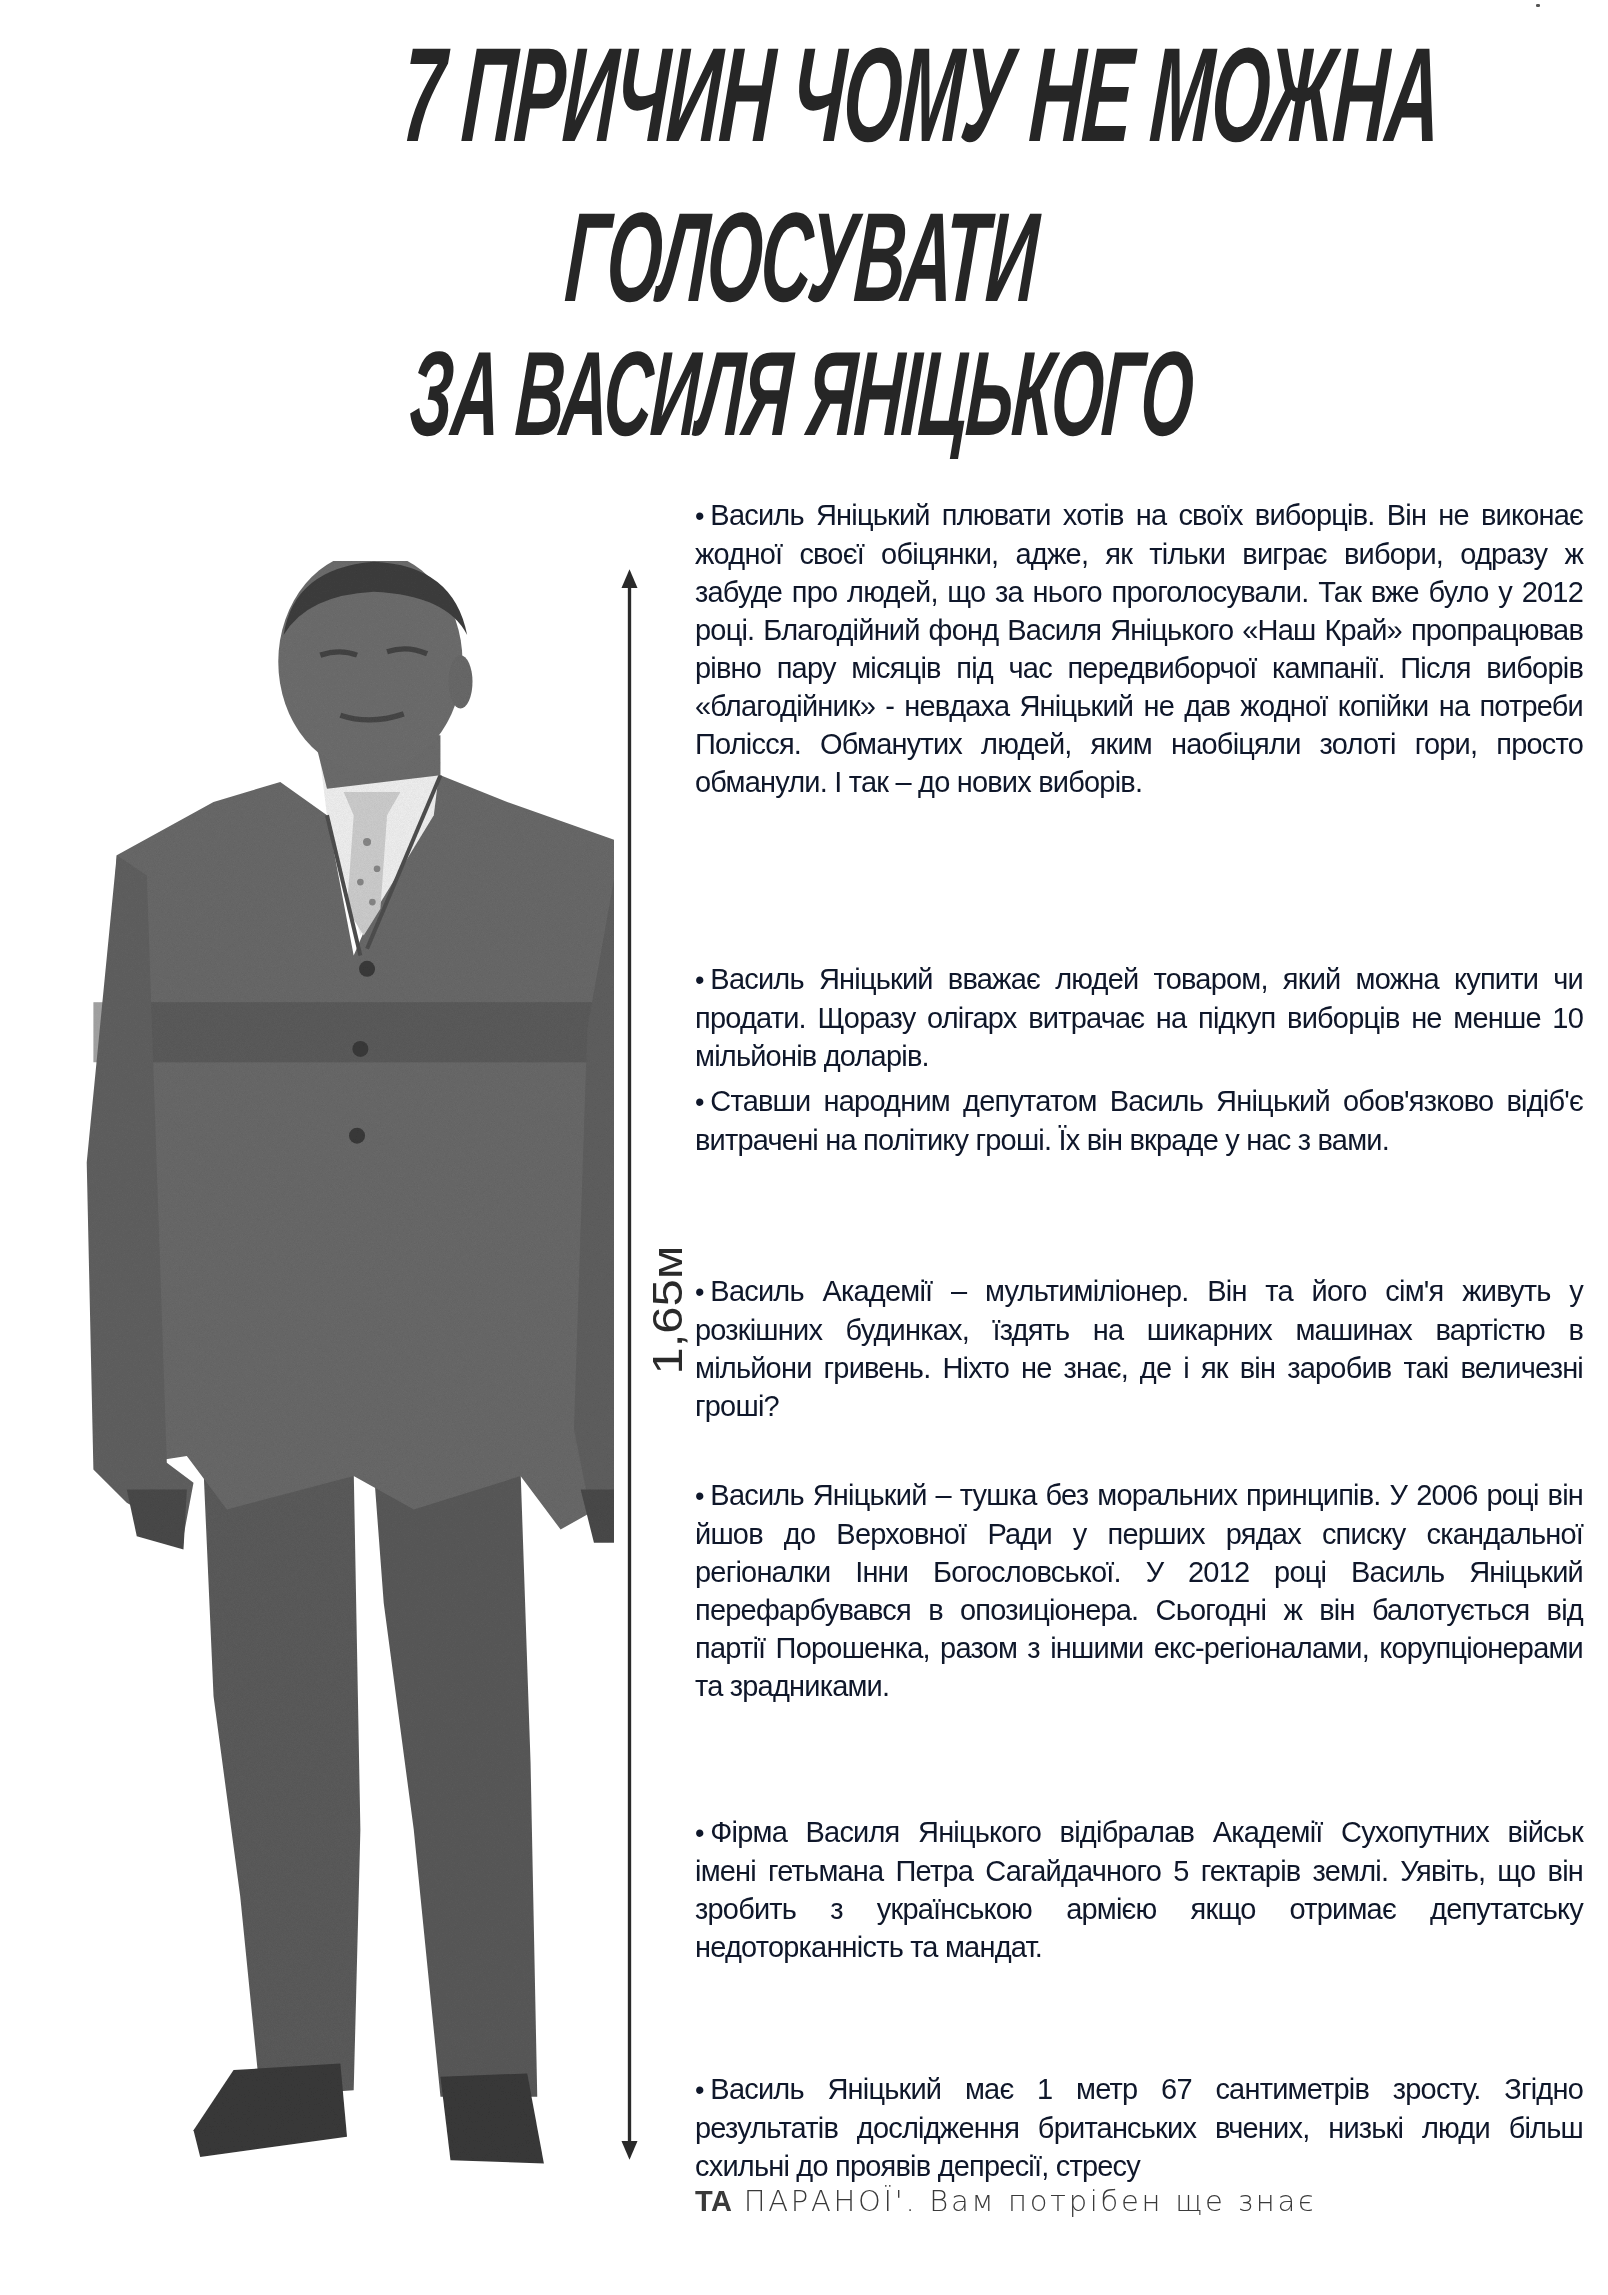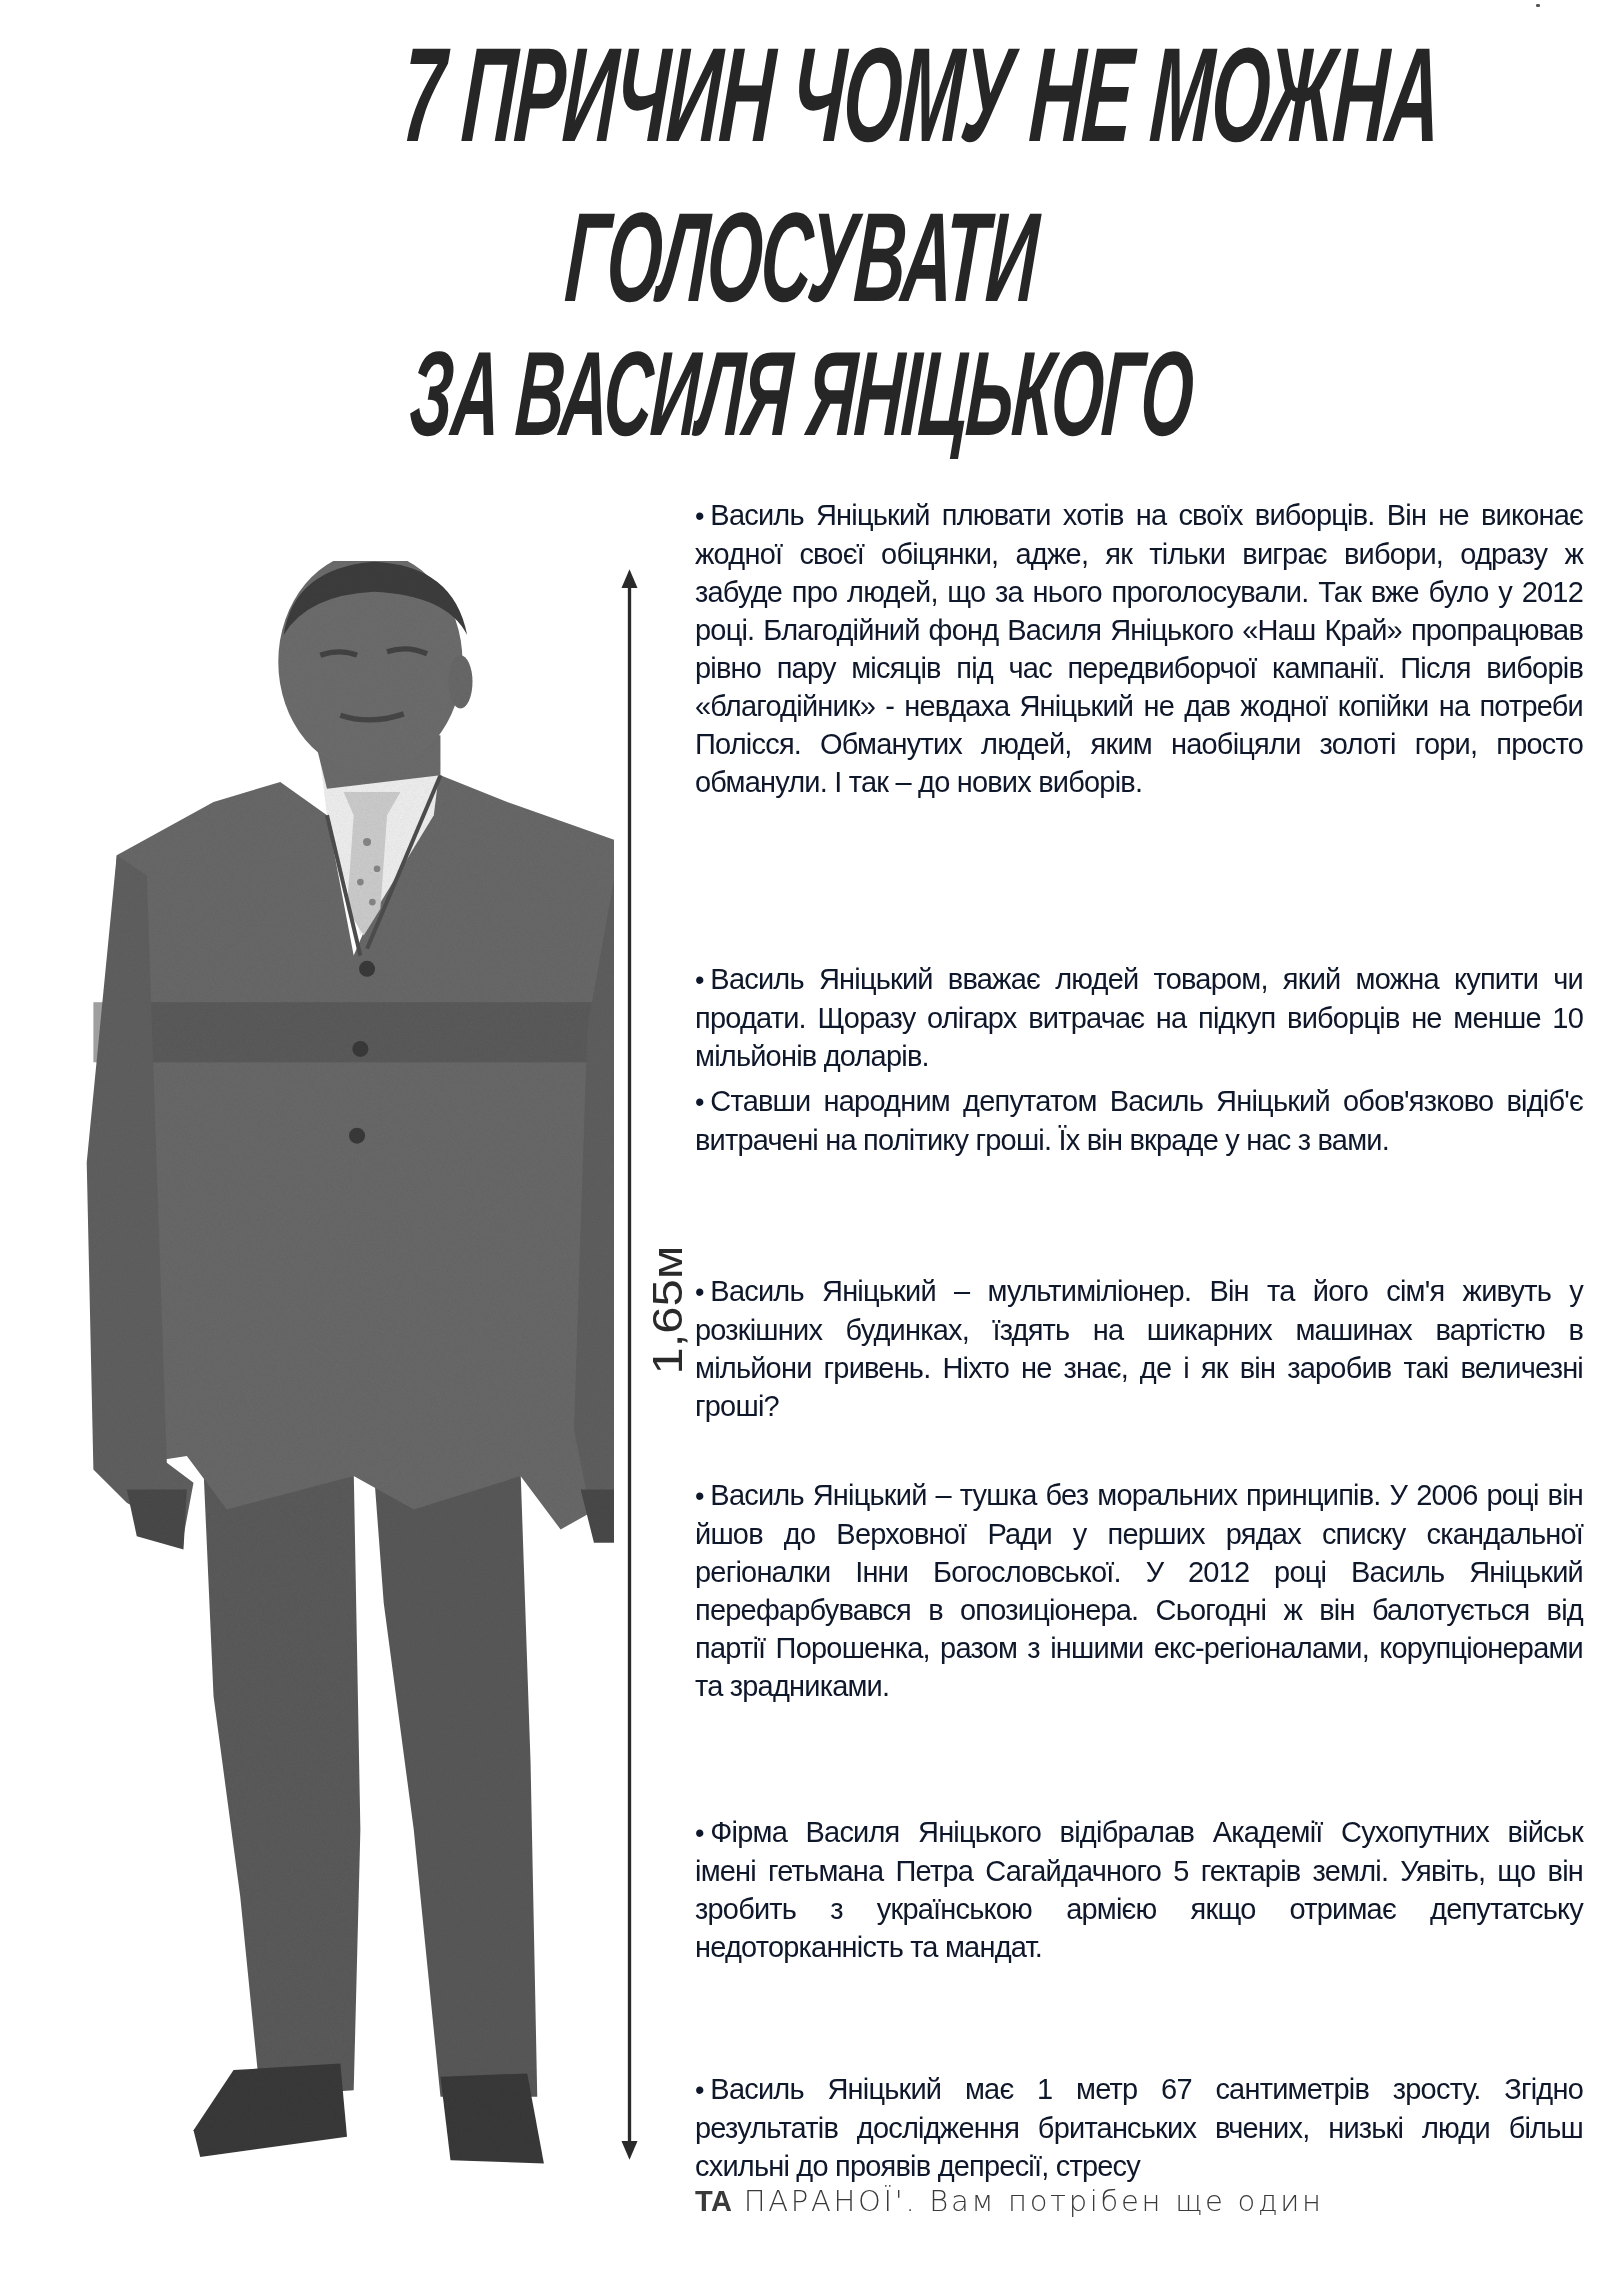--- a/index.html
+++ b/index.html
@@ -104,33 +104,33 @@
   <div class="para" style="top:496px;">
     <span class="bullet">•</span><span>Василь Яніцький плювати хотів на своїх виборців. Він не виконає жодної своєї обіцянки, адже, як тільки виграє вибори, одразу ж забуде про людей, що за нього проголосували. Так вже було у 2012 році. Благодійний фонд Василя Яніцького «Наш Край» пропрацював рівно пару місяців під час передвиборчої кампанії. Після виборів «благодійник» - невдаха Яніцький не дав жодної копійки на потреби Полісся. Обманутих людей, яким наобіцяли золоті гори, просто обманули. І так – до нових виборів.</span>
   </div>
   <div class="para" style="top:960px;">
     <span class="bullet">•</span><span>Василь Яніцький вважає людей товаром, який можна купити чи продати. Щоразу олігарх витрачає на підкуп виборців не менше 10 мільйонів доларів.</span>
   </div>
   <div class="para" style="top:1082px;">
     <span class="bullet">•</span><span>Ставши народним депутатом Василь Яніцький обов'язково відіб'є витрачені на політику гроші. Їх він вкраде у нас з вами.</span>
   </div>
   <div class="para" style="top:1272px;">
-    <span class="bullet">•</span><span>Василь Яніцький – мультиміліонер. Він та його сім'я живуть у розкішних будинках, їздять на шикарних машинах вартістю в мільйони гривень. Ніхто не знає, де і як він заробив такі величезні гроші?</span>
+    <span class="bullet">•</span><span>Василь Академії – мультиміліонер. Він та його сім'я живуть у розкішних будинках, їздять на шикарних машинах вартістю в мільйони гривень. Ніхто не знає, де і як він заробив такі величезні гроші?</span>
   </div>
   <div class="para" style="top:1476px;">
     <span class="bullet">•</span><span>Василь Яніцький – тушка без моральних принципів. У 2006 році він йшов до Верховної Ради у перших рядах списку скандальної регіоналки Інни Богословської. У 2012 році Василь Яніцький перефарбувався в опозиціонера. Сьогодні ж він балотується від партії Порошенка, разом з іншими екс-регіоналами, корупціонерами та зрадниками.</span>
   </div>
   <div class="para" style="top:1813px;">
     <span class="bullet">•</span><span>Фірма Василя Яніцького відібралав Академії Сухопутних військ імені гетьмана Петра Сагайдачного 5 гектарів землі. Уявіть, що він зробить з українською армією якщо отримає депутатську недоторканність та мандат.</span>
   </div>
   <div class="para" style="top:2070px;">
     <span class="bullet">•</span><span>Василь Яніцький має 1 метр 67 сантиметрів зросту. Згідно результатів дослідження британських вчених, низькі люди більш схильні до проявів депресії, стресу</span>
   </div>
   <div class="hand" style="top:2176px;">
     <div>
       <span class="printed">ТА</span>
-      <span>ПАРАНОЇ'. Вам потрібен ще один</span>
+      <span>ПАРАНОЇ'. Вам потрібен ще знає</span>
     </div>
   </div>
 </div>
 
 <div class="speck" style="left:1536px; top:4px;"></div>
 
 
 </body></html>

